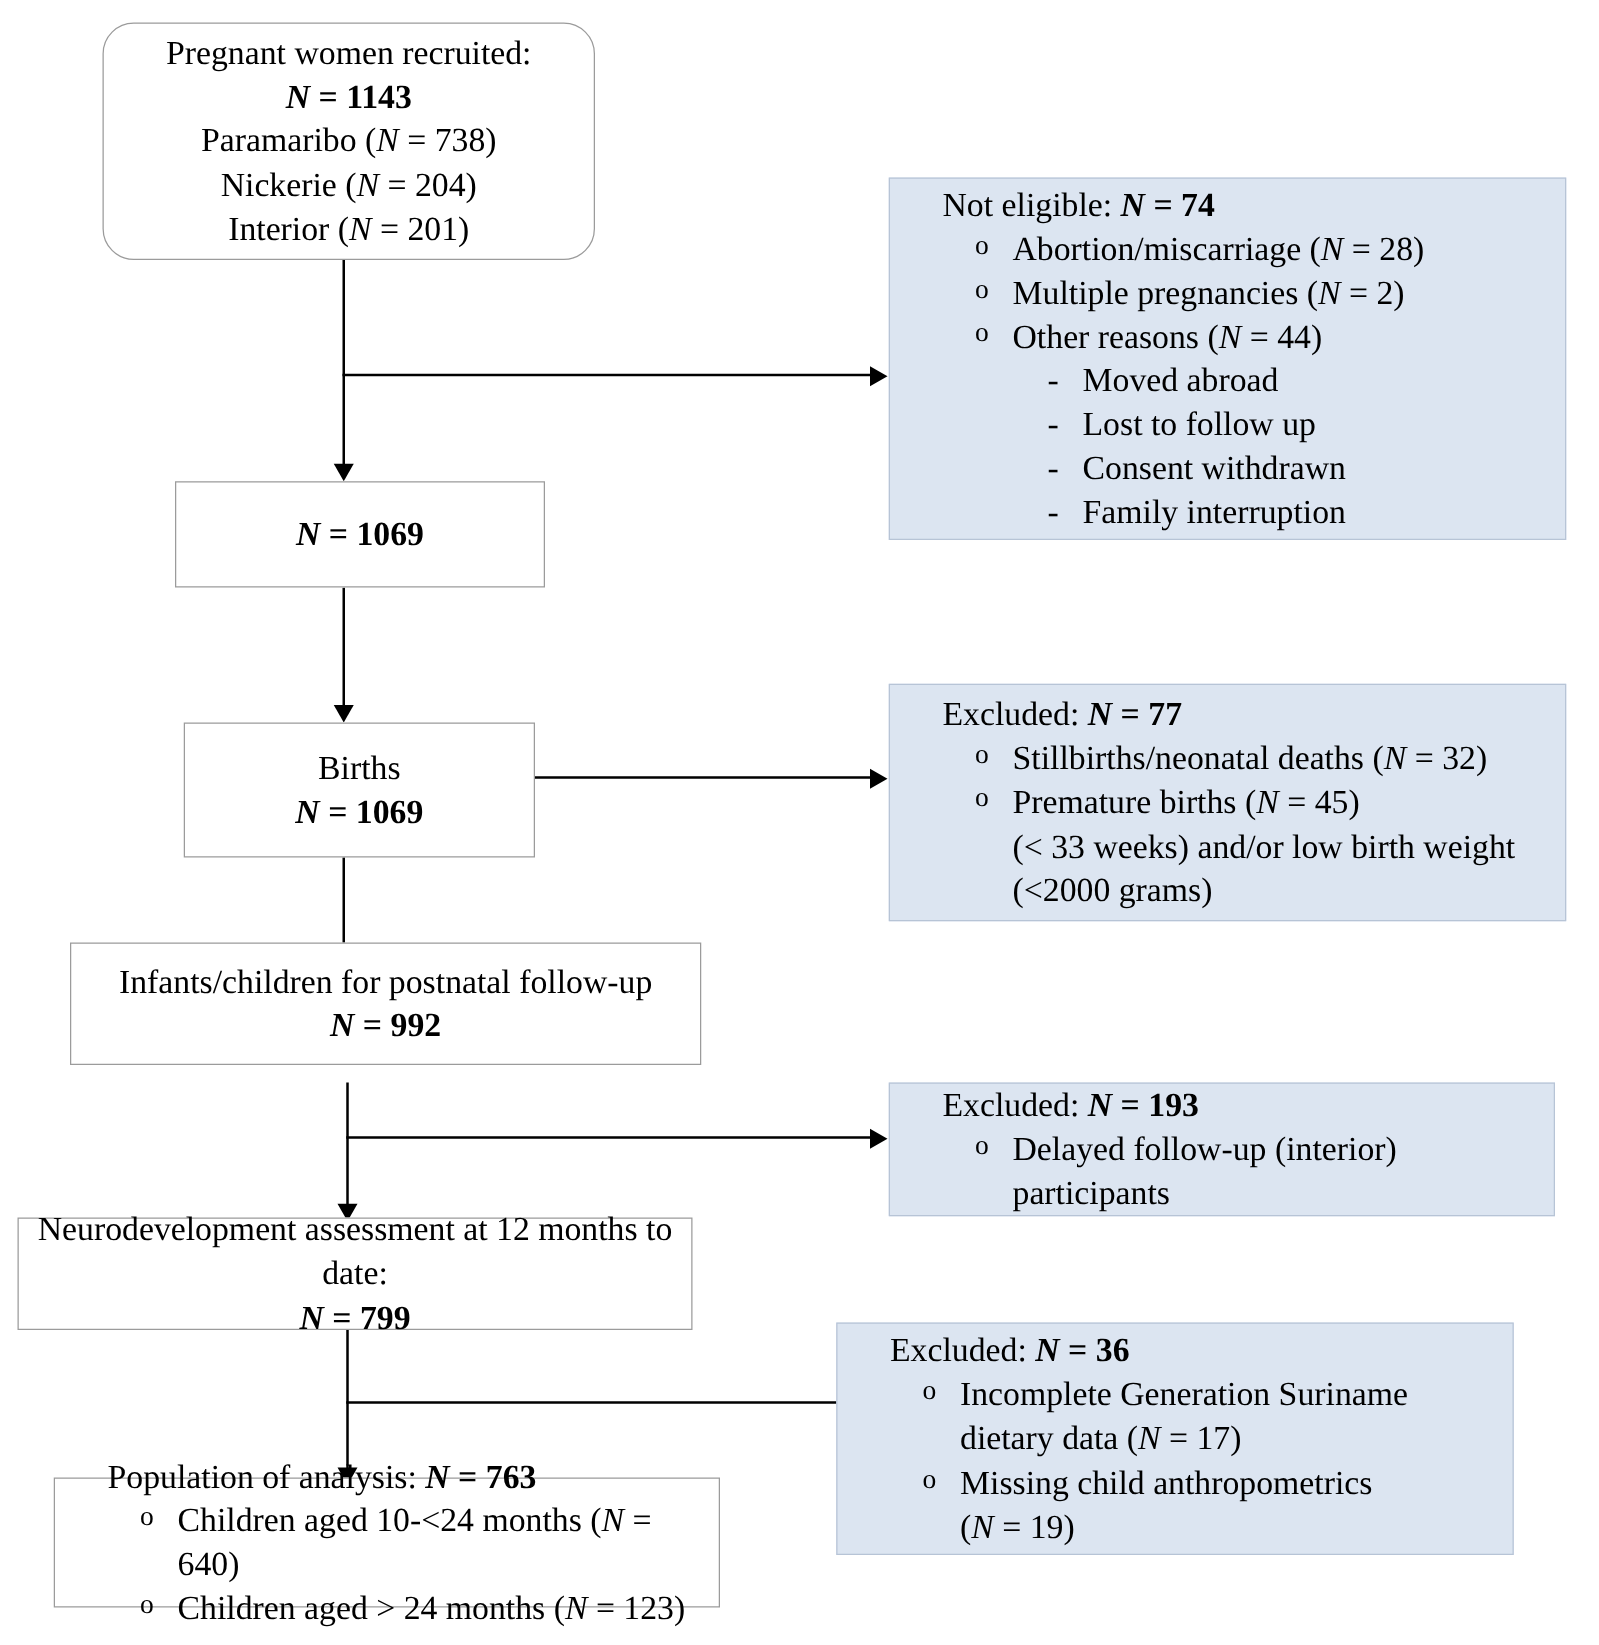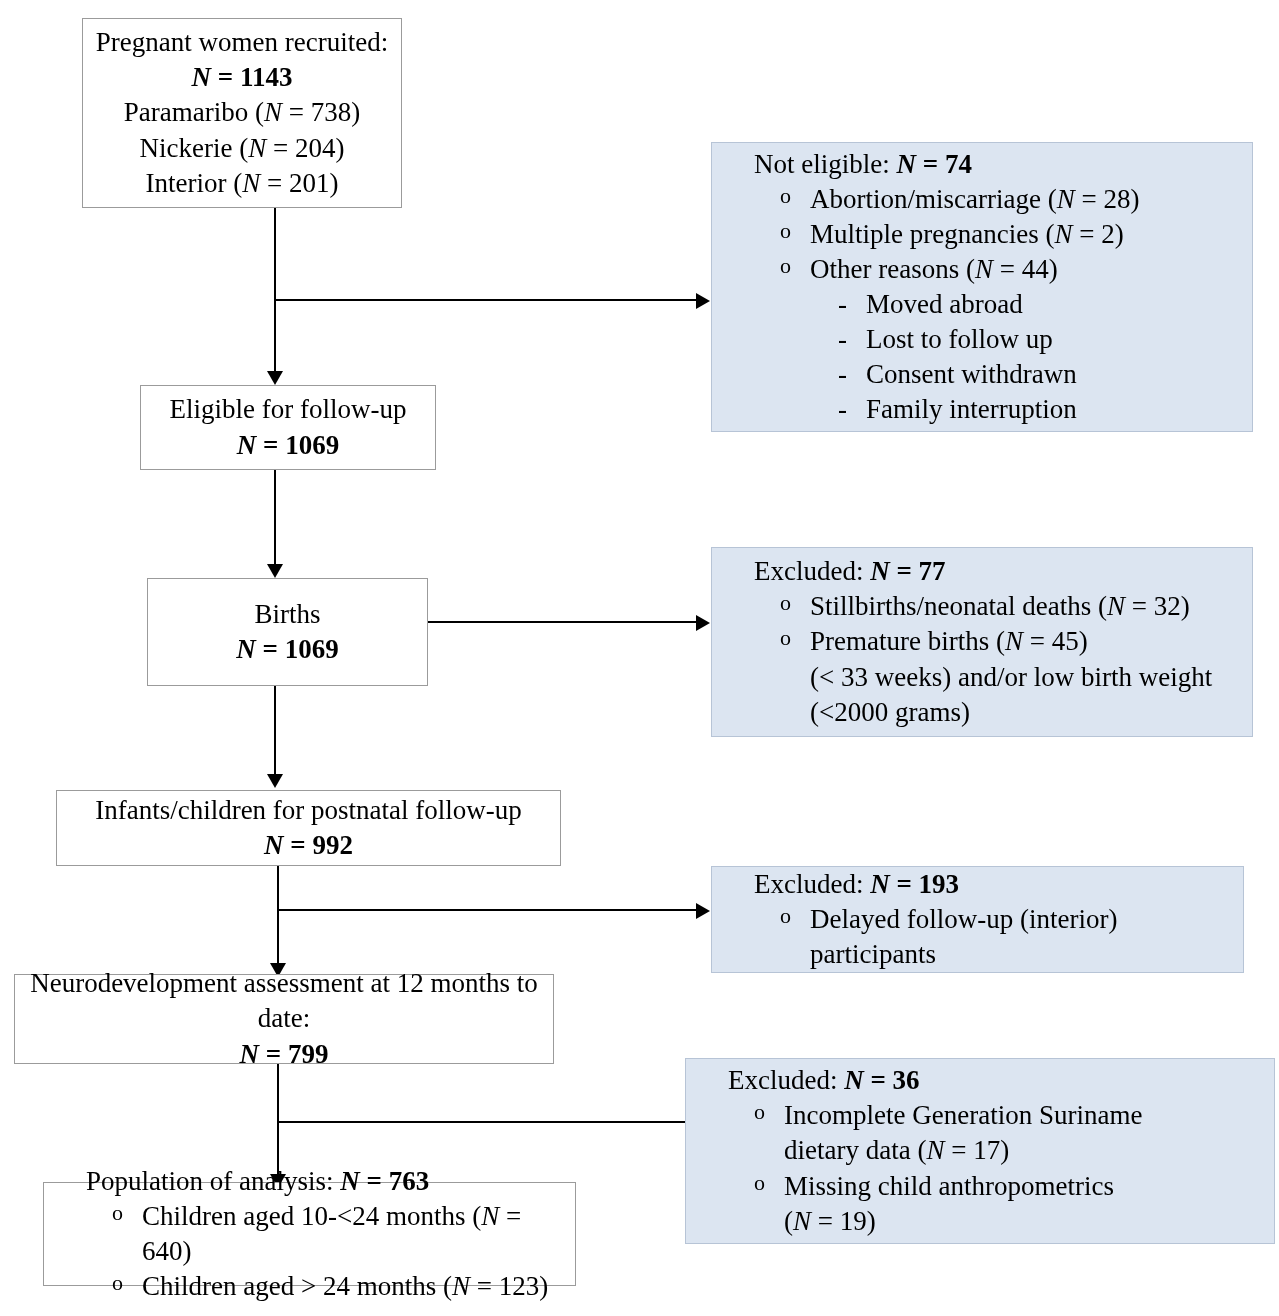--- a/index.html
+++ b/index.html
@@ -126,57 +126,56 @@
 
   <div class="hline" style="left:277px; top:909px; width:421px;"></div>
   <div class="arrow-right" style="left:696px; top:903px;"></div>
 
   <div class="vline" style="left:277px; top:1064px; height:112px;"></div>
   <div class="arrow-down" style="left:270px; top:1174px;"></div>
 
   <div class="hline" style="left:277px; top:1121px; width:421px;"></div>
   <div class="arrow-right" style="left:696px; top:1115px;"></div>
 
-  <div class="node center" style="left:82px; top:18px; width:320px; height:190px;">
+  <div class="node center" style="left:82px; top:18px; width:394px; height:190px;border-radius:25px;">
     <div class="pad">
       <div>Pregnant women recruited:</div>
       <div>
         <span class="nib">N</span><span class="nb"> = </span><span class="nb">1143</span>
       </div>
       <div>
         <span>Paramaribo</span> (<span class="ni">N</span> = <span>738</span>)
       </div>
       <div>
         <span>Nickerie </span> (<span class="ni">N</span> = <span>204</span>)
       </div>
       <div>
         <span>Interior</span> (<span class="ni">N</span> = <span>201</span>)
       </div>
     </div>
   </div>
 
   <div class="node center" style="left:140px; top:385px; width:296px; height:85px;">
     <div class="pad">
-      <div>Eligible for follow-up</div>
       <div>
         <span class="nib">N</span><span class="nb"> = </span><span class="nb">1069</span>
       </div>
     </div>
   </div>
 
   <div class="node center" style="left:147px; top:578px; width:281px; height:108px;">
     <div class="pad">
       <div>Births</div>
       <div>
         <span class="nib">N</span><span class="nb"> = </span><span class="nb">1069</span>
       </div>
     </div>
   </div>
 
-  <div class="node center" style="left:56px; top:790px; width:505px; height:76px;">
+  <div class="node center" style="left:56px; top:754px; width:505px; height:98px;">
     <div class="pad">
       <div>Infants/children for postnatal follow-up</div>
       <div>
         <span class="nib">N</span><span class="nb"> = </span><span class="nb">992</span>
       </div>
     </div>
   </div>
 
   <div class="node center" style="left:14px; top:974px; width:540px; height:90px;">
     <div class="pad">
@@ -253,21 +252,21 @@
       </div>
       <ul class="bul">
         <li>
           <div>Delayed follow-up (interior)</div>
           <div>participants</div>
         </li>
       </ul>
     </div>
   </div>
 
-  <div class="node blue left" style="left:685px; top:1058px; width:590px; height:186px;justify-content:center;">
+  <div class="node blue left" style="left:669px; top:1058px; width:542px; height:186px;justify-content:center;">
     <div class="pad">
       <div>
         <span>Excluded: </span><span class="nib">N</span><span class="nb"> = </span><span class="nb">36</span>
       </div>
       <ul class="bul">
         <li>
           <div>Incomplete Generation Suriname</div>
           <div>
             <span>dietary data (</span><span class="ni">N</span><span> = </span><span>17</span><span>)</span>
           </div>

